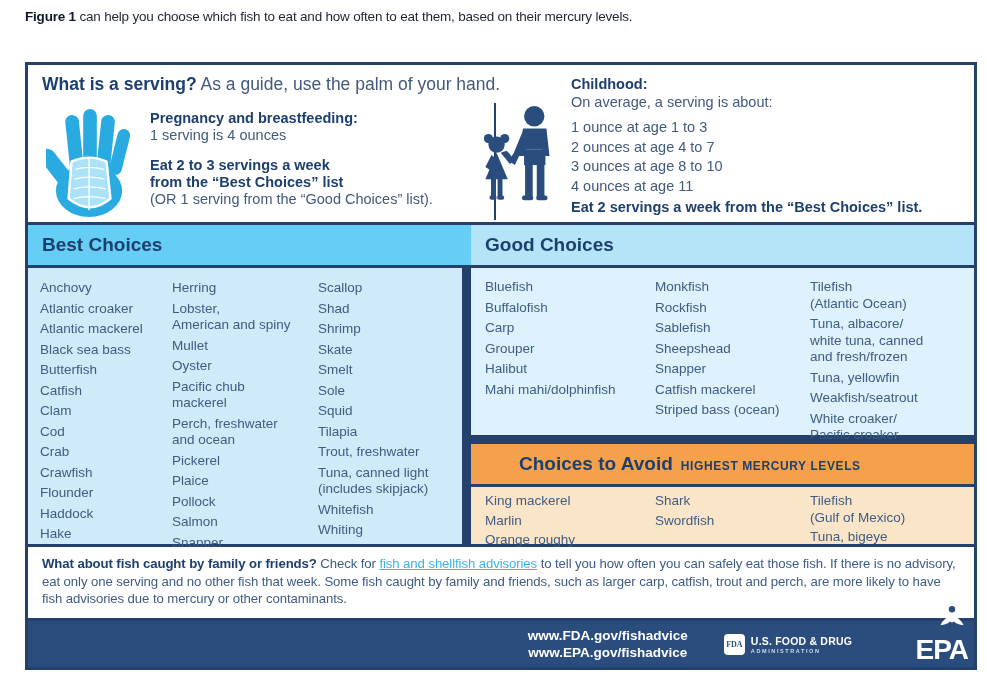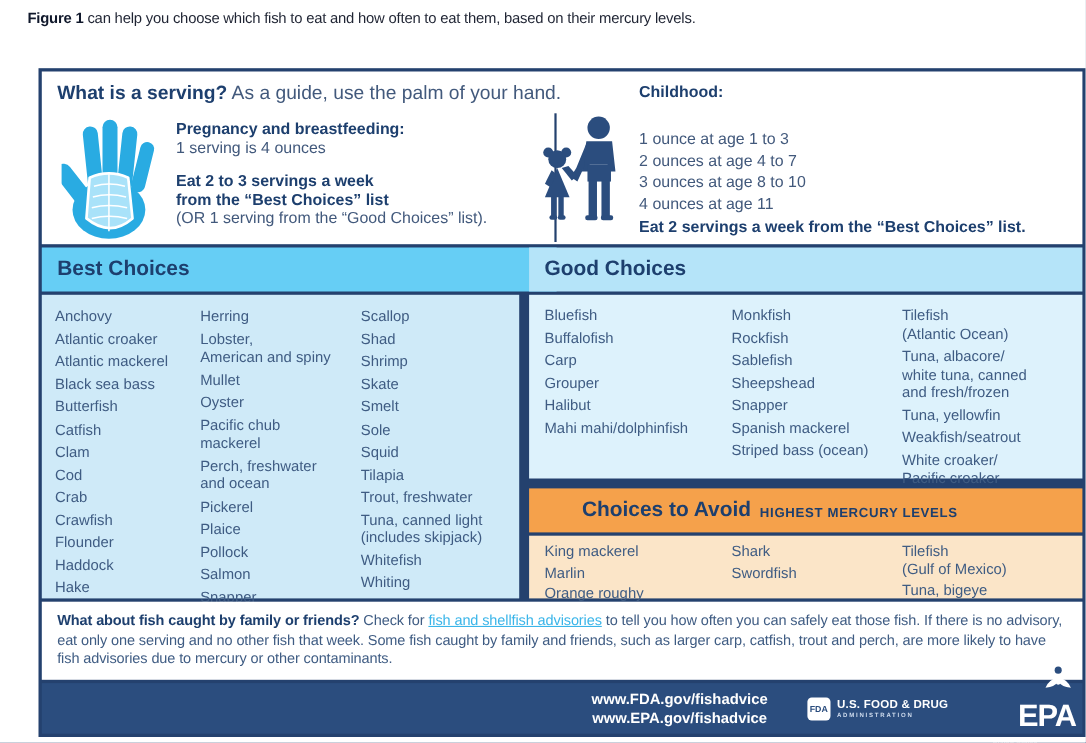--- a/index.html
+++ b/index.html
@@ -3,21 +3,21 @@
 <meta charset="utf-8">
 <style>
   * { margin:0; padding:0; box-sizing:border-box; }
   html,body { background:#ffffff; }
   body { font-family:"Liberation Sans", sans-serif; width:987px; height:675px; position:relative; overflow:hidden; }
   .page { position:absolute; left:0; top:0; width:987px; height:675px; }
 
   .caption { position:absolute; left:25px; top:9px; width:950px; font-size:13.5px; color:#1f2433; letter-spacing:-0.2px; }
   .caption b { color:#10182b; }
 
-  .main-box { position:absolute; left:25px; top:62px; width:952px; height:608px; background:#24416e;margin-left:10px; }
+  .main-box { position:absolute; left:25px; top:62px; width:952px; height:608px; background:#24416e; }
 
   
   .info { position:absolute; left:3px; top:3px; width:946px; height:157px; background:#ffffff; }
   .info-divider { position:absolute; left:466px; top:38px; width:2px; height:117px; background:#24416e; }
   .serving-title { position:absolute; left:14px; top:9px; font-size:17.5px; }
   .serving-title .t-bold { font-weight:bold; color:#1d3f6e; }
   .serving-title .t-rest { color:#42597c; }
   .hand-wrap { position:absolute; left:18px; top:42px; width:88px; height:112px; }
   .preg { position:absolute; left:122px; top:45px; width:330px; font-size:14.5px; line-height:17px; color:#42597c; }
   .preg .h { font-weight:bold; color:#1d3f6e; }
@@ -58,21 +58,21 @@
   
   .advisory { position:absolute; left:3px; top:485px; width:946px; height:71px; background:#ffffff; padding:8px 14px 0 14px; }
   .advisory p { font-size:13.2px; line-height:17.5px; color:#3f5c83; letter-spacing:-0.1px; }
   .advisory .h { font-weight:bold; color:#1d3f6e; }
   .advisory a { color:#3ab5e9; text-decoration:underline; cursor:pointer; }
 
   
   .footer { position:absolute; left:3px; top:559px; width:946px; height:46px; background:#2b4d7e; display:flex; align-items:center; justify-content:flex-end; gap:36px; padding-right:6px; }
   .urls { text-align:center; font-size:13.5px; font-weight:bold; color:#ffffff; line-height:17px; }
   .fda-logo { display:flex; align-items:center; gap:6px; }
-  .fda-box { width:21px; height:21px; background:#ffffff; border-radius:4px; display:flex; align-items:center; justify-content:center; font-size:8px; font-weight:bold; color:#2b4d7e; }
+  .fda-box { width:21px; height:21px; background:#ffffff; border-radius:4px; display:flex; align-items:center; justify-content:center; font-size:8px; font-weight:bold; color:#2b4d7e;font-family:Liberation Serif, serif; }
   .fda-text .l1 { font-size:10.5px; font-weight:bold; color:#ffffff; letter-spacing:0.2px; }
   .fda-text .l2 { font-size:5.5px; font-weight:bold; color:#cfdcee; letter-spacing:1.6px; margin-top:1px; }
   .epa-logo { display:flex; align-items:flex-end; gap:3px;flex-direction:column; }
   .epa-name { font-size:28px; font-weight:bold; color:#ffffff; letter-spacing:-1px; }
   .epa-tagline { font-size:6.8px; color:#ffffff; line-height:8px; white-space:pre-line; margin-left:4px; }
 </style>
 </head>
 <body>
 
 <div class="page">
@@ -137,20 +137,21 @@
             <rect x="10.5" y="72" width="4.8" height="18"></rect>
             <rect x="17" y="72" width="4.8" height="18"></rect>
             <rect x="9" y="89" width="7" height="4" rx="2"></rect>
             <rect x="16.5" y="89" width="7" height="4" rx="2"></rect>
           </g>
         </svg>
       </div>
 
       <div class="child-head">
         <div class="h">Childhood:</div>
+        <div>On average, a serving is about:</div>
       </div>
       <div class="child-list">
           <div class="child-line">1 ounce at age 1 to 3</div>
           <div class="child-line">2 ounces at age 4 to 7</div>
           <div class="child-line">3 ounces at age 8 to 10</div>
           <div class="child-line">4 ounces at age 11</div>
         </div>
       <div class="child-bold">Eat 2 servings a week from the “Best Choices” list.</div>
     </div>
 
@@ -217,21 +218,21 @@
           <div class="fish-item">Grouper</div>
           <div class="fish-item">Halibut</div>
           <div class="fish-item">Mahi mahi/dolphinfish</div>
         </div>
       <div class="fish-col">
           <div class="fish-item">Monkfish</div>
           <div class="fish-item">Rockfish</div>
           <div class="fish-item">Sablefish</div>
           <div class="fish-item">Sheepshead</div>
           <div class="fish-item">Snapper</div>
-          <div class="fish-item">Spanish mackerel</div>
+          <div class="fish-item">Catfish mackerel</div>
           <div class="fish-item">Striped bass (ocean)</div>
         </div>
       <div class="fish-col">
           <div class="fish-item">Tilefish
 (Atlantic Ocean)</div>
           <div class="fish-item">Tuna, albacore/
 white tuna, canned
 and fresh/frozen</div>
           <div class="fish-item">Tuna, yellowfin</div>
           <div class="fish-item">Weakfish/seatrout</div>

